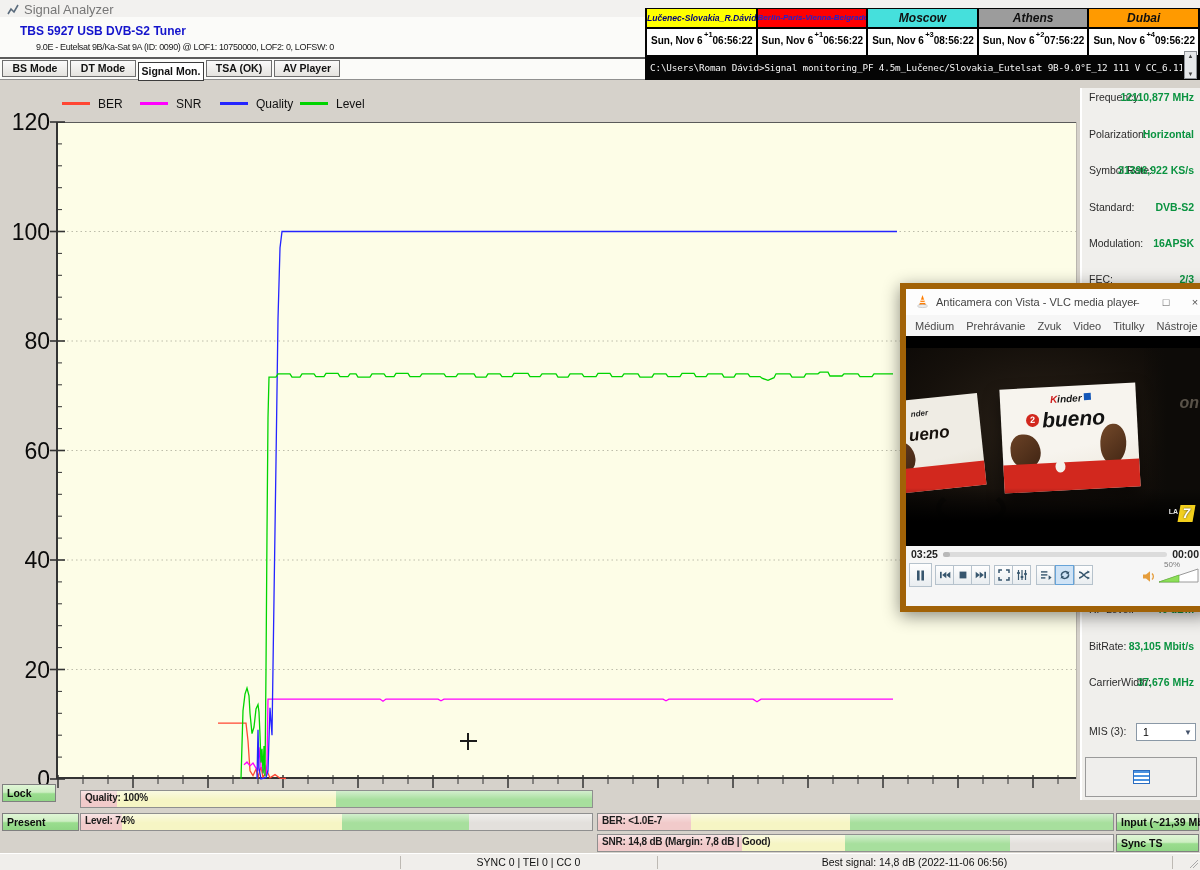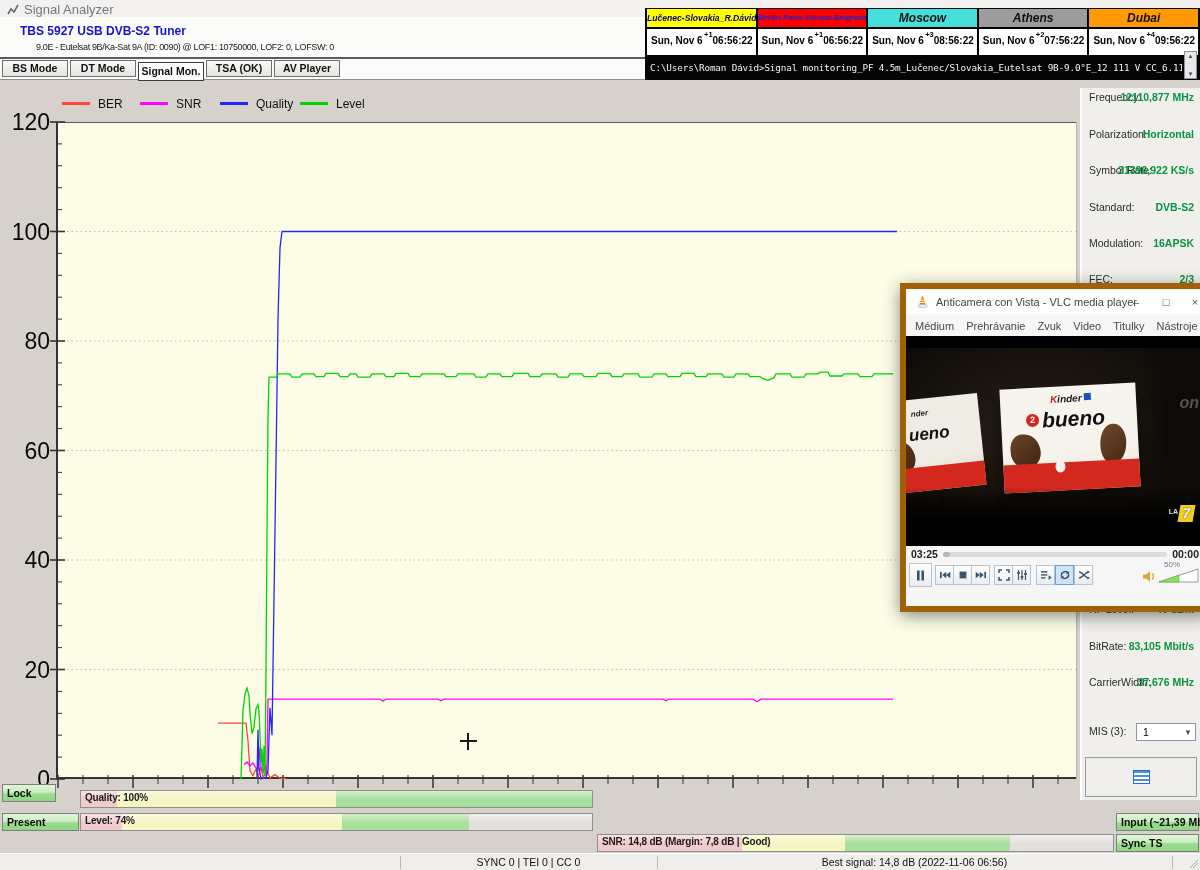--- a/index.html
+++ b/index.html
@@ -509,20 +509,24 @@
           </svg>
       </span>
     </div>
   </div>
 
   <div class="grbox" style="left:2px;top:813px;width:77px"><span>Present</span></div>
   <div class="bar" style="left: 80px; top: 813px; width: 513px; background: linear-gradient(90deg, rgb(241, 202, 202) 0%, rgb(241, 202, 202) 8%, rgb(246, 245, 196) 8%, rgb(246, 245, 196) 51%, rgb(167, 223, 157) 51%, rgb(167, 223, 157) 76%, rgb(227, 224, 220) 76%, rgb(227, 224, 220) 100%);">
     <span class="lbl">Level: 74%</span>
       <div class="shine"></div>
   </div>
+  <div class="bar" style="left: 597px; top: 813px; width: 517px; background: linear-gradient(90deg, rgb(241, 202, 202) 0%, rgb(241, 202, 202) 18%, rgb(246, 245, 196) 18%, rgb(246, 245, 196) 49%, rgb(167, 223, 157) 49%, rgb(167, 223, 157) 100%, rgb(227, 224, 220) 100%, rgb(227, 224, 220) 100%);">
+    <span class="lbl">BER: &lt;1.0E-7</span>
+      <div class="shine"></div>
+  </div>
   <div class="grbox" style="left:1116px;top:813px;width:83px"><span>Input (~21,39 Mbps)</span></div>
 
   <div class="grbox" style="left:2px;top:784px;width:54px"><span>Lock</span></div>
   <div class="bar" style="left: 80px; top: 790px; width: 513px; background: linear-gradient(90deg, rgb(241, 202, 202) 0%, rgb(241, 202, 202) 7%, rgb(246, 245, 196) 7%, rgb(246, 245, 196) 50%, rgb(167, 223, 157) 50%, rgb(167, 223, 157) 100%, rgb(227, 224, 220) 100%, rgb(227, 224, 220) 100%);">
     <span class="lbl">Quality: 100%</span>
       <div class="shine"></div>
   </div>
   <div class="bar" style="left: 597px; top: 834px; width: 517px; background: linear-gradient(90deg, rgb(241, 202, 202) 0%, rgb(241, 202, 202) 28%, rgb(246, 245, 196) 28%, rgb(246, 245, 196) 48%, rgb(167, 223, 157) 48%, rgb(167, 223, 157) 80%, rgb(227, 224, 220) 80%, rgb(227, 224, 220) 100%);">
     <span class="lbl">SNR: 14,8 dB (Margin: 7,8 dB | Good)</span>
       <div class="shine"></div>

